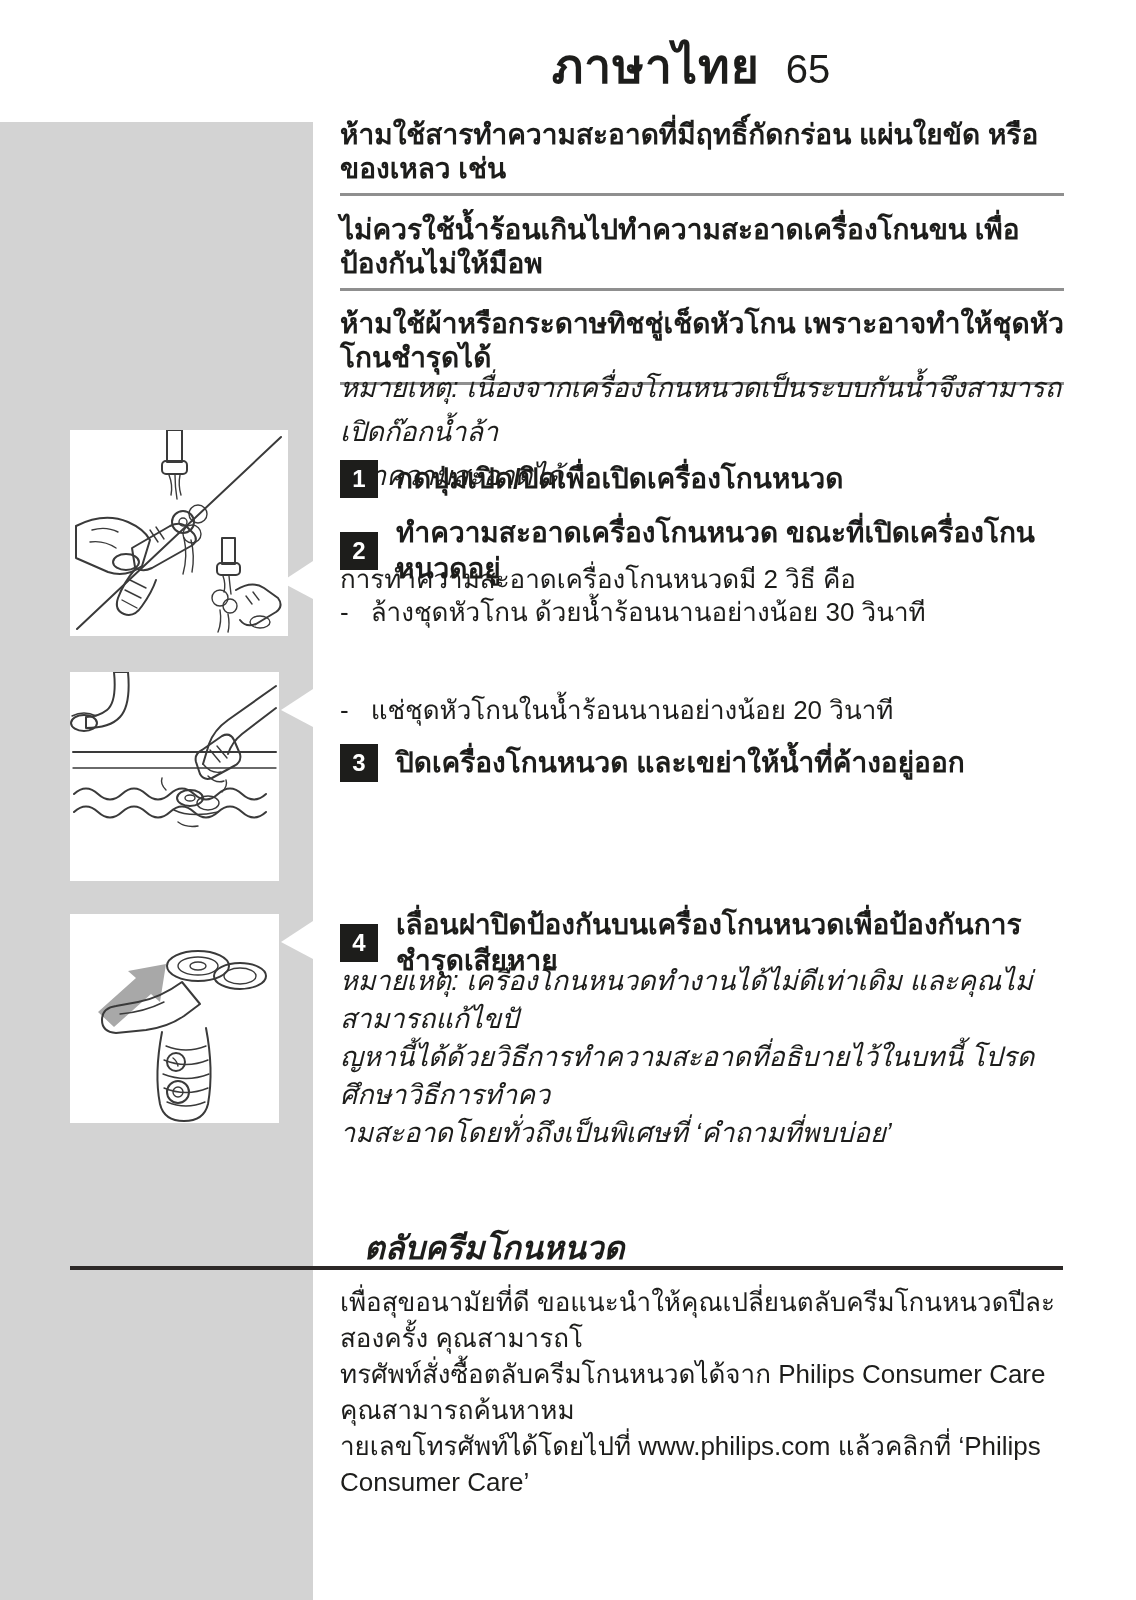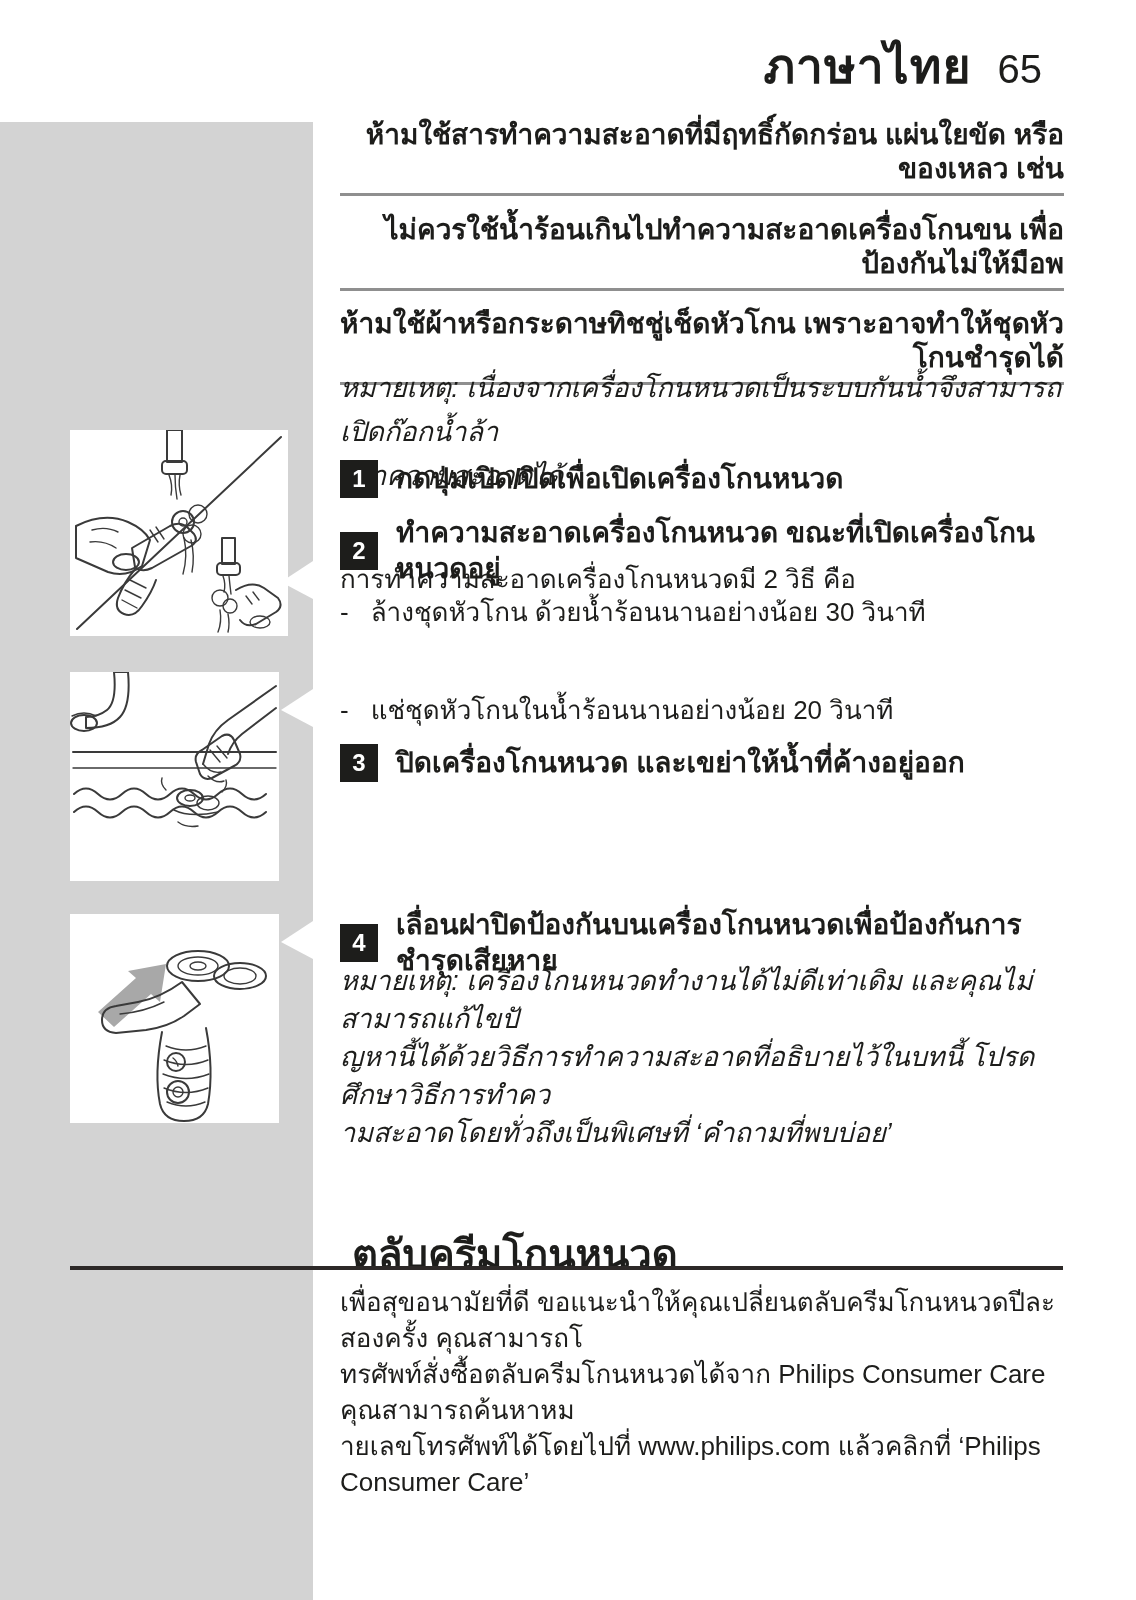--- a/index.html
+++ b/index.html
@@ -3,27 +3,27 @@
 <meta charset="utf-8">
 <style>
   * { margin:0; padding:0; box-sizing:border-box; }
   html,body { background:#ffffff; }
   .page {
     position:relative; width:1136px; height:1600px; background:#ffffff;
     font-family:"Liberation Sans", sans-serif; color:#1d1d1b; overflow:hidden;
   }
   .sidebar { position:absolute; left:0; top:122px; width:313px; height:1478px; background:#d3d3d3; }
 
-  .header { position:absolute; top:28px; left:340px; width:702px; text-align:right; white-space:nowrap; }
+  .header { position:absolute; top:28px; left:340px; width:702px; text-align:center; white-space:nowrap; }
   .header .title { font-size:48px; font-weight:bold; letter-spacing:1px; }
   .header .pagenum { font-size:40px; font-weight:normal; margin-left:26px; }
 
   .col { position:absolute; left:340px; width:724px; }
 
-  .uline-row { margin-bottom:13px;text-align:right; }
+  .uline-row { margin-bottom:13px; }
   .uline {
     display:inline-block; font-size:28px; font-weight:bold; line-height:34px;
     border-bottom:3px solid #8f8f8f; padding-bottom:7px;
   }
   .note { font-style:italic; font-size:27px; line-height:44px; white-space:pre-line; }
   .step { display:flex; align-items:center; gap:18px; }
   .step-num {
     width:38px; height:38px; background:#1d1d1b; color:#ffffff; flex:0 0 38px;
     font-size:24px; font-weight:bold; display:flex; align-items:center; justify-content:center;
   }
@@ -33,21 +33,21 @@
 
   .imgbox { position:absolute; background:#ffffff; }
   .imgbox svg { display:block; }
   .notch { position:absolute; }
 
   .banner {
     position:absolute; left:67px; top:1160px; width:996px; height:53px;
     background:#221e1e; border:3px solid #ffffff;
   }
   .banner-text { color:#ffffff; font-size:30px; font-weight:bold; line-height:47px; padding-left:282px; }
-  .subsection { position:absolute; left:352px; top:1222px; font-size:40px; font-weight:bold; }
+  .subsection { position:absolute; left:364px; top:1222px; font-size:32px; font-weight:bold;font-style:italic; }
   .rule { position:absolute; left:70px; top:1266px; width:993px; height:4px; background:#2d2928; }
   .pre { white-space:pre-line; }
 
   .lineart { fill:none; stroke:#3a3a3a; stroke-width:2; stroke-linecap:round; stroke-linejoin:round; }
   .lineart-thin { fill:none; stroke:#3a3a3a; stroke-width:1.4; stroke-linecap:round; stroke-linejoin:round; }
   .grayfill { fill:#a8a8a8; stroke:none; }
 </style>
 </head>
 <body>
 

